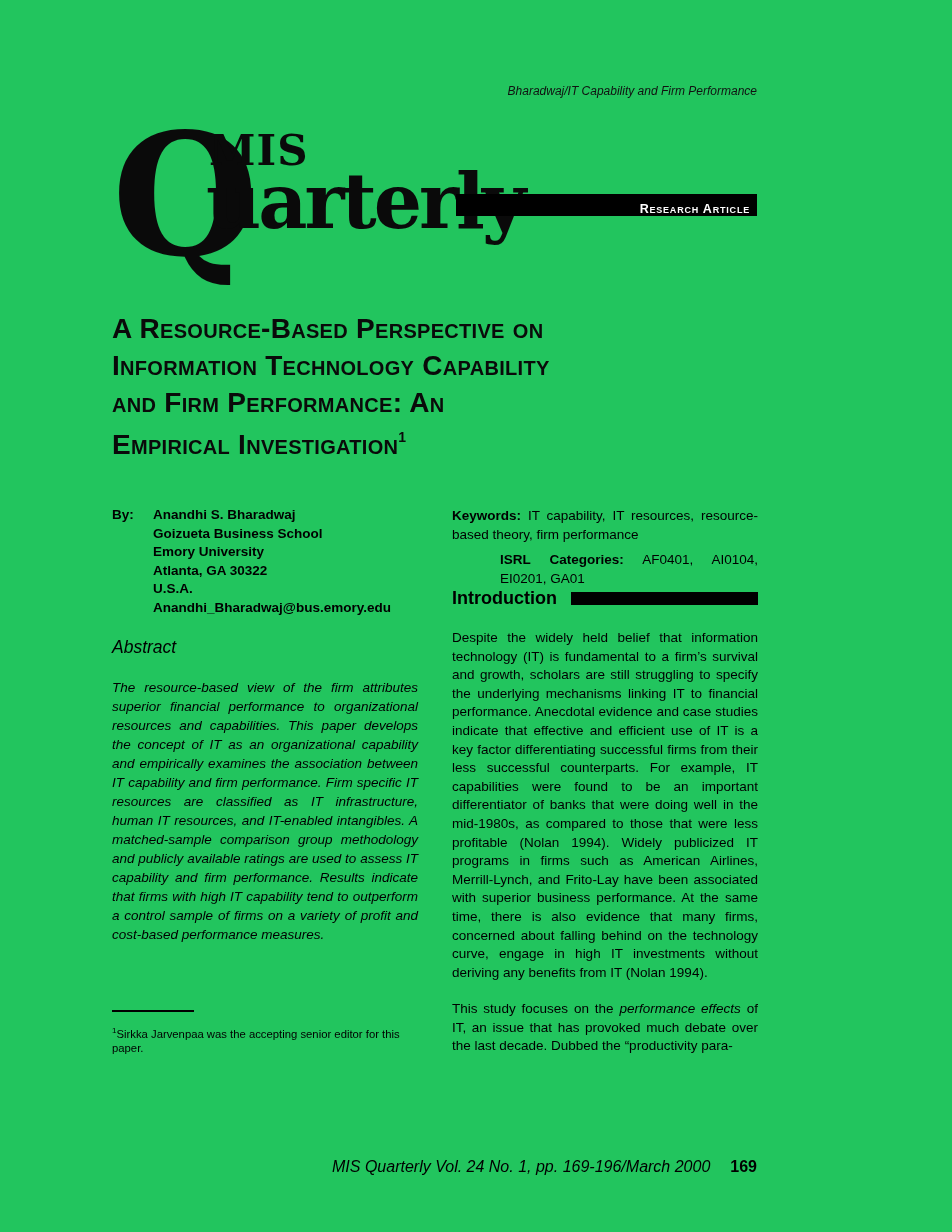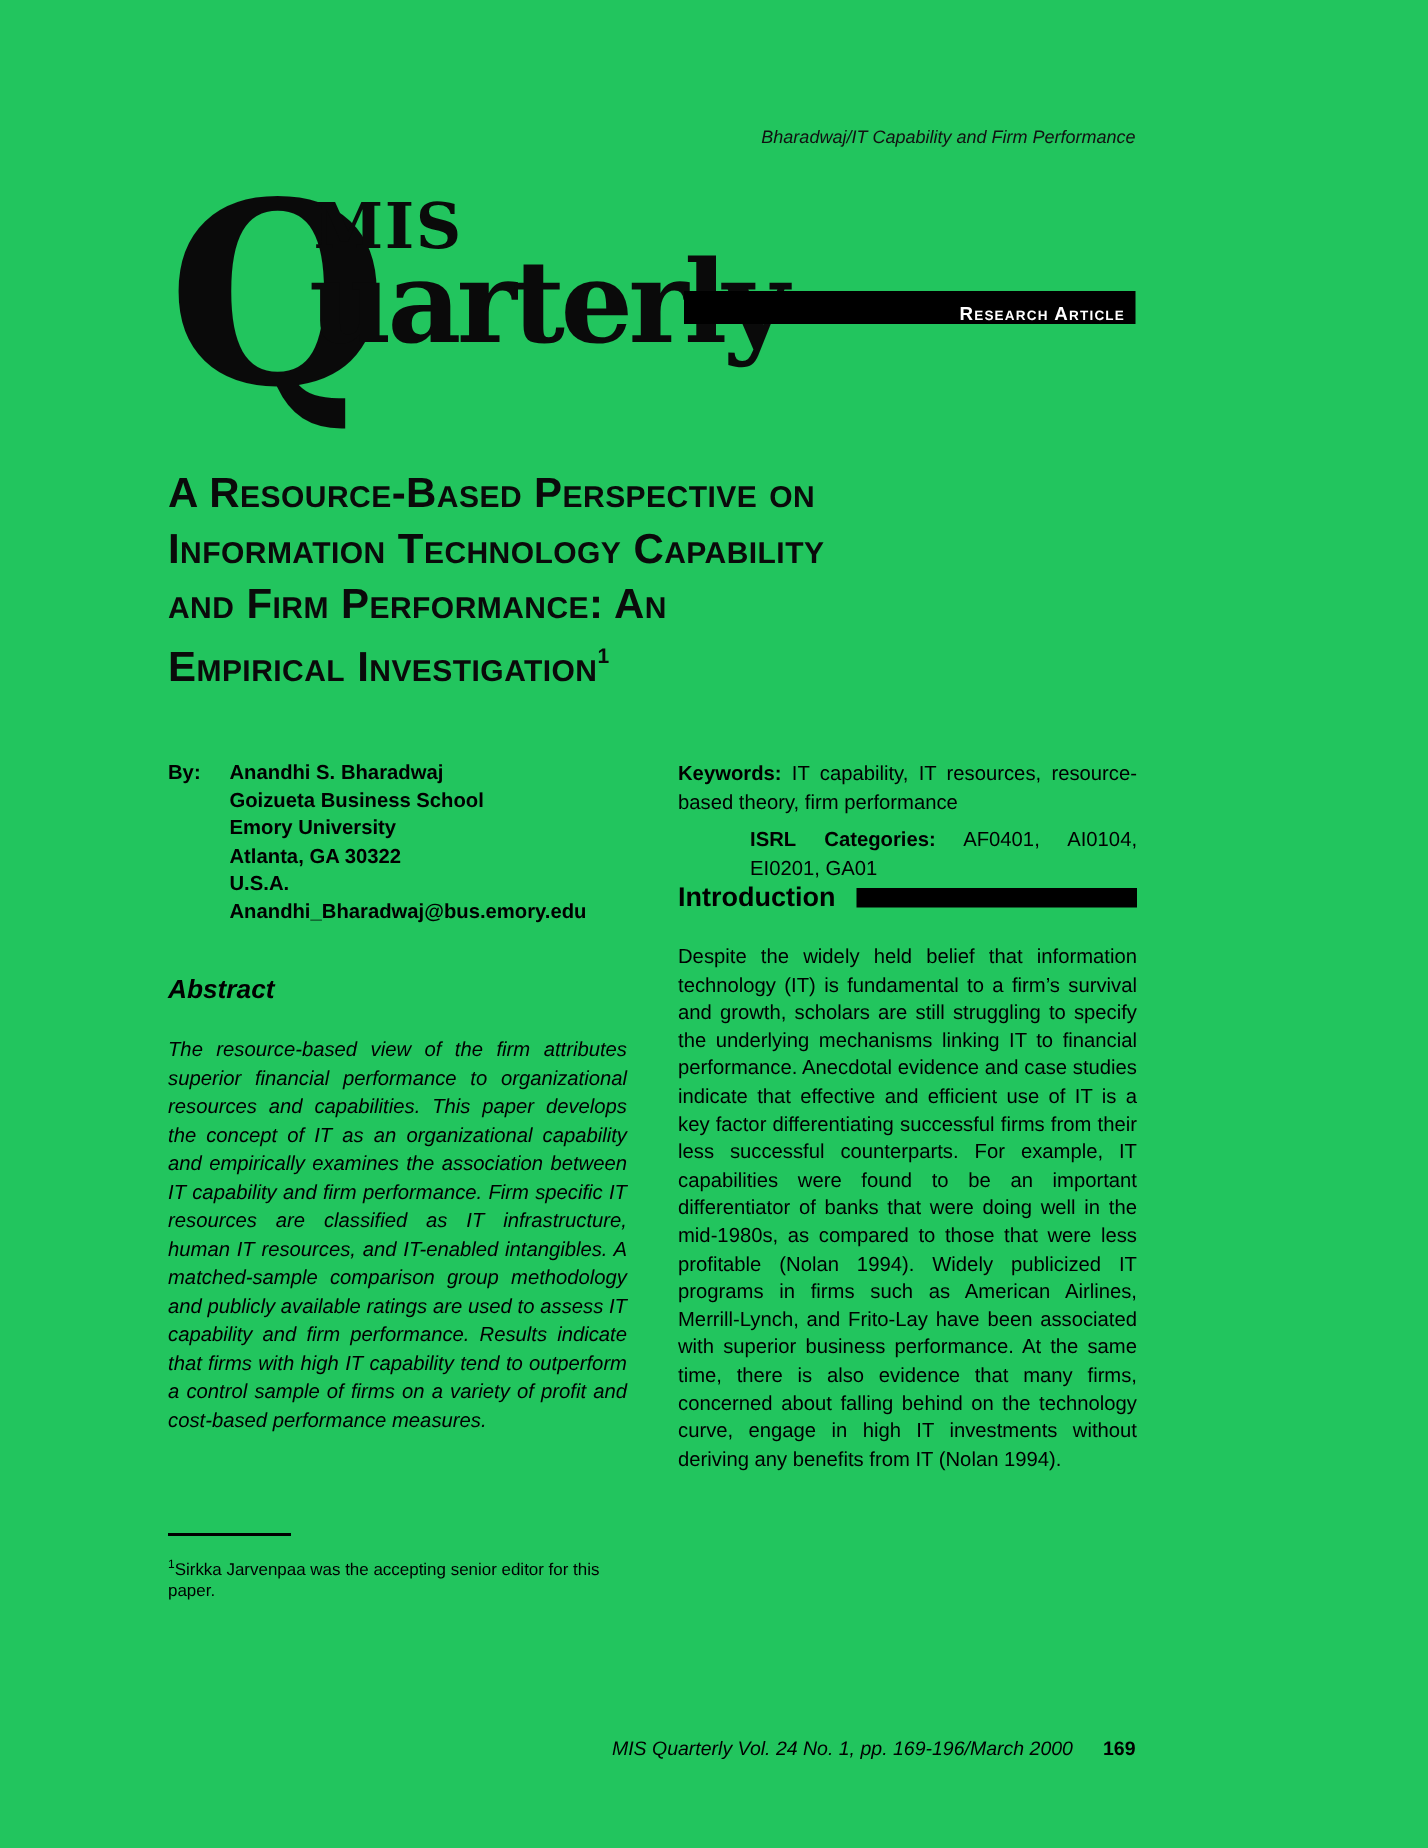--- a/index.html
+++ b/index.html
@@ -63,22 +63,22 @@
 
   
   .col-left  { position:absolute; left:112px; top:506px; width:306px; }
   .col-right { position:absolute; left:452px; top:506px; width:306px; }
 
   .byline { display:flex; font-weight:bold; font-size:13.5px; line-height:18.5px; }
   .by-label { width:41px; flex:none; }
   .author-lines { flex:1; }
 
   .abstract-heading {
-    margin-top:32px;
-    font-size:17.5px; font-weight:bold; font-style:italic;
+    margin-top:20px;
+    font-size:17.5px; font-weight:normal; font-style:italic;
   }
   .abstract-body {
     margin-top:20px;
     font-size:13.5px; line-height:19px; font-style:italic;
     text-align:justify;
   }
 
   .footnote-rule { margin-top:66px; width:82px; border-top:2px solid #000; }
   .footnote { margin-top:12px; font-size:11.3px; line-height:14.5px; }
   .footnote sup { font-size:8px; }
@@ -94,21 +94,21 @@
   .body-text {
     margin-top:20px;
     font-size:13.5px; line-height:18.6px; text-align:justify;
   }
   .para-gap { margin-top:18px; }
   .body-text i { font-style:italic; }
 
   
   .footer {
     position:absolute; top:1158px; right:195px;
-    font-size:13px; display:flex; align-items:baseline;
+    font-size:16px; display:flex; align-items:baseline;
   }
   .footer-journal { font-style:italic; }
   .footer-page { font-weight:bold; margin-left:20px; }
 </style>
 </head>
 <body>
 
 <div class="page">
 
   <div class="running-header">Bharadwaj/IT Capability and Firm Performance</div>
@@ -160,20 +160,21 @@
 
     <p class="kw kw-gap"><b>ISRL Categories:</b> <span>AF0401, AI0104, EI0201, GA01</span></p>
 
     <div class="intro-heading-row">
       <h2 class="intro-heading">Introduction</h2>
       <div class="heading-bar"></div>
     </div>
 
     <p class="body-text">Despite the widely held belief that information technology (IT) is fundamental to a firm’s survival and growth, scholars are still struggling to specify the underlying mechanisms linking IT to financial performance.  Anecdotal evidence and case studies indicate that effective and efficient use of IT is a key factor differentiating successful firms from their less successful counterparts.  For example, IT capabilities were found to be an important differentiator of banks that were doing well in the mid-1980s, as compared to those that were less profitable (Nolan 1994).  Widely publicized IT programs in firms such as American Airlines, Merrill-Lynch, and Frito-Lay have been associated with superior business performance.  At the same time, there is also evidence that many firms, concerned about falling behind on the technology curve, engage in high IT investments without deriving any benefits from IT (Nolan 1994).</p>
 
+    <p class="body-text para-gap"><span>This study focuses on the </span><i>performance effects</i><span> of IT, an issue that has provoked much debate over the last decade.  Dubbed the “productivity para-</span></p>
 
   </div>
 
   <div class="footer">
     <span class="footer-journal">MIS Quarterly Vol. 24 No. 1, pp. 169-196/March 2000</span>
     <span class="footer-page">169</span>
   </div>
 
 </div>
 

